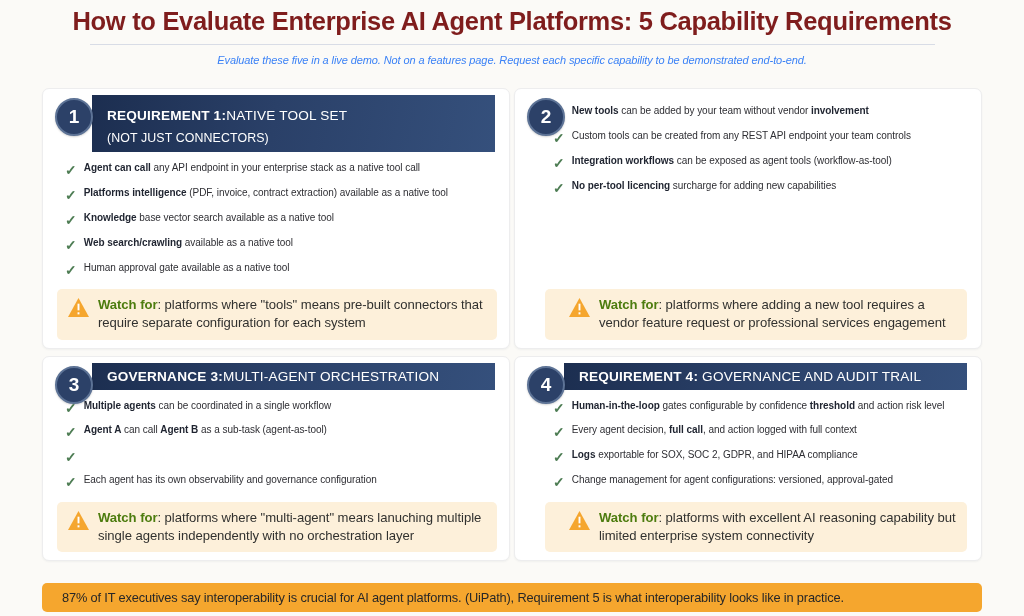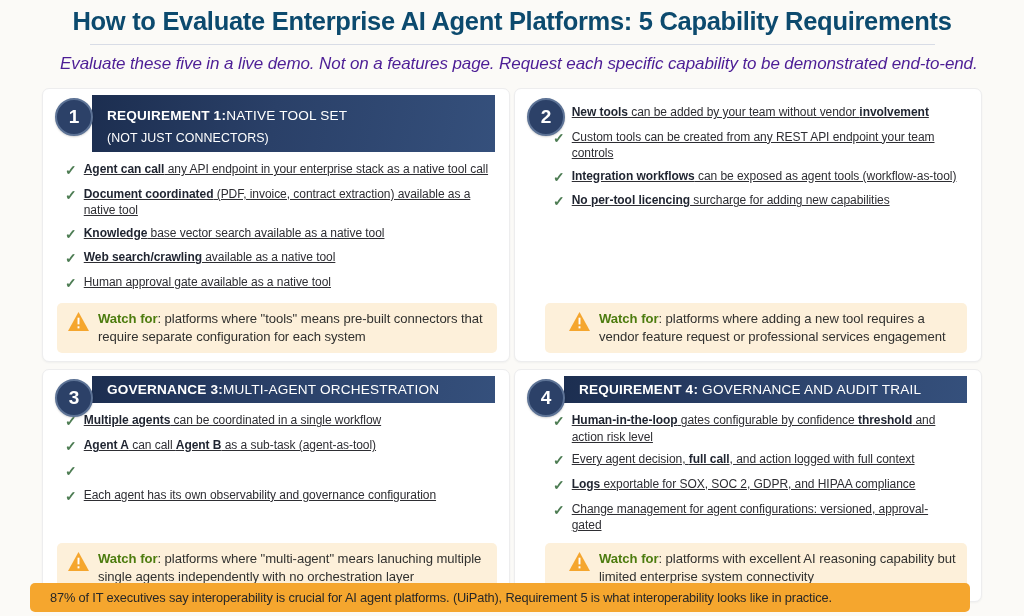--- a/index.html
+++ b/index.html
@@ -12,37 +12,37 @@
     overflow: hidden;
     position: relative;
   }
 
   
   .header { padding: 6px 60px 0 60px; text-align: center; }
 
   .page-title {
     font-size: 25.5px;
     font-weight: bold;
-    color: #0c4a6e;
+    color: #7f1d1d;
     letter-spacing: -0.3px;
     line-height: 1.25;
     white-space: nowrap;
   }
 
   .title-rule {
     height: 1px;
     background: #d8dce6;
     margin: 6px auto 0 auto;
     width: 845px;
   }
 
   .subtitle {
-    font-size: 17px;
+    font-size: 11px;
     font-style: italic;
-    color: #4c1d95;
+    color: #3b82f6;
     margin-top: 9px;
     letter-spacing: -0.1px;
     white-space: nowrap;
   }
 
   
   .grid {
     position: absolute;
     top: 88px;
     left: 42px;
@@ -131,25 +131,24 @@
   .check {
     color: #4e7d54;
     font-size: 14px;
     line-height: 1.35;
     margin-right: 7px;
     flex-shrink: 0;
     font-weight: bold;
   }
 
   .btext {
-    font-size: 12px;
+    font-size: 10px;
     line-height: 1.36;
     color: #2e2e33;
     letter-spacing: -0.05px;
-    text-decoration: underline;
   }
 
   .btext b { font-weight: bold; color: #1f2430; }
 
   
   .watch {
     margin: 4px 12px 0 14px;
     background: #fdf0da;
     border-radius: 5px;
     padding: 7px 10px 8px 10px;
@@ -172,21 +171,21 @@
     line-height: 1.34;
     color: #31312f;
     letter-spacing: -0.05px;
   }
 
   .watch-text b { font-weight: bold; color: #4d7c0f; }
 
   
   .footer {
     position: absolute;
-    left: 30px;
+    left: 42px;
     top: 583px;
     width: 940px;
     height: 29px;
     background: #f5a62e;
     border-radius: 5px;
     display: flex;
     align-items: center;
     padding-left: 20px;
   }
 
@@ -216,21 +215,21 @@
       </div>
       <div class="head-sub">(NOT JUST CONNECTORS)</div>
     </div>
     <div class="bullets">
       <div class="bullet">
         <span class="check">✓</span>
         <span class="btext"><b>Agent can call</b> any API endpoint in your enterprise stack as a native tool call</span>
       </div>
       <div class="bullet">
         <span class="check">✓</span>
-        <span class="btext"><b>Document coordinated</b> (PDF, invoice, contract extraction) available as a native tool</span>
+        <span class="btext"><b>Platforms intelligence</b> (PDF, invoice, contract extraction) available as a native tool</span>
       </div>
       <div class="bullet">
         <span class="check">✓</span>
         <span class="btext"><b>Knowledge</b> base vector search available as a native tool</span>
       </div>
       <div class="bullet">
         <span class="check">✓</span>
         <span class="btext"><b>Web search/crawling</b> available as a native tool</span>
       </div>
       <div class="bullet">

